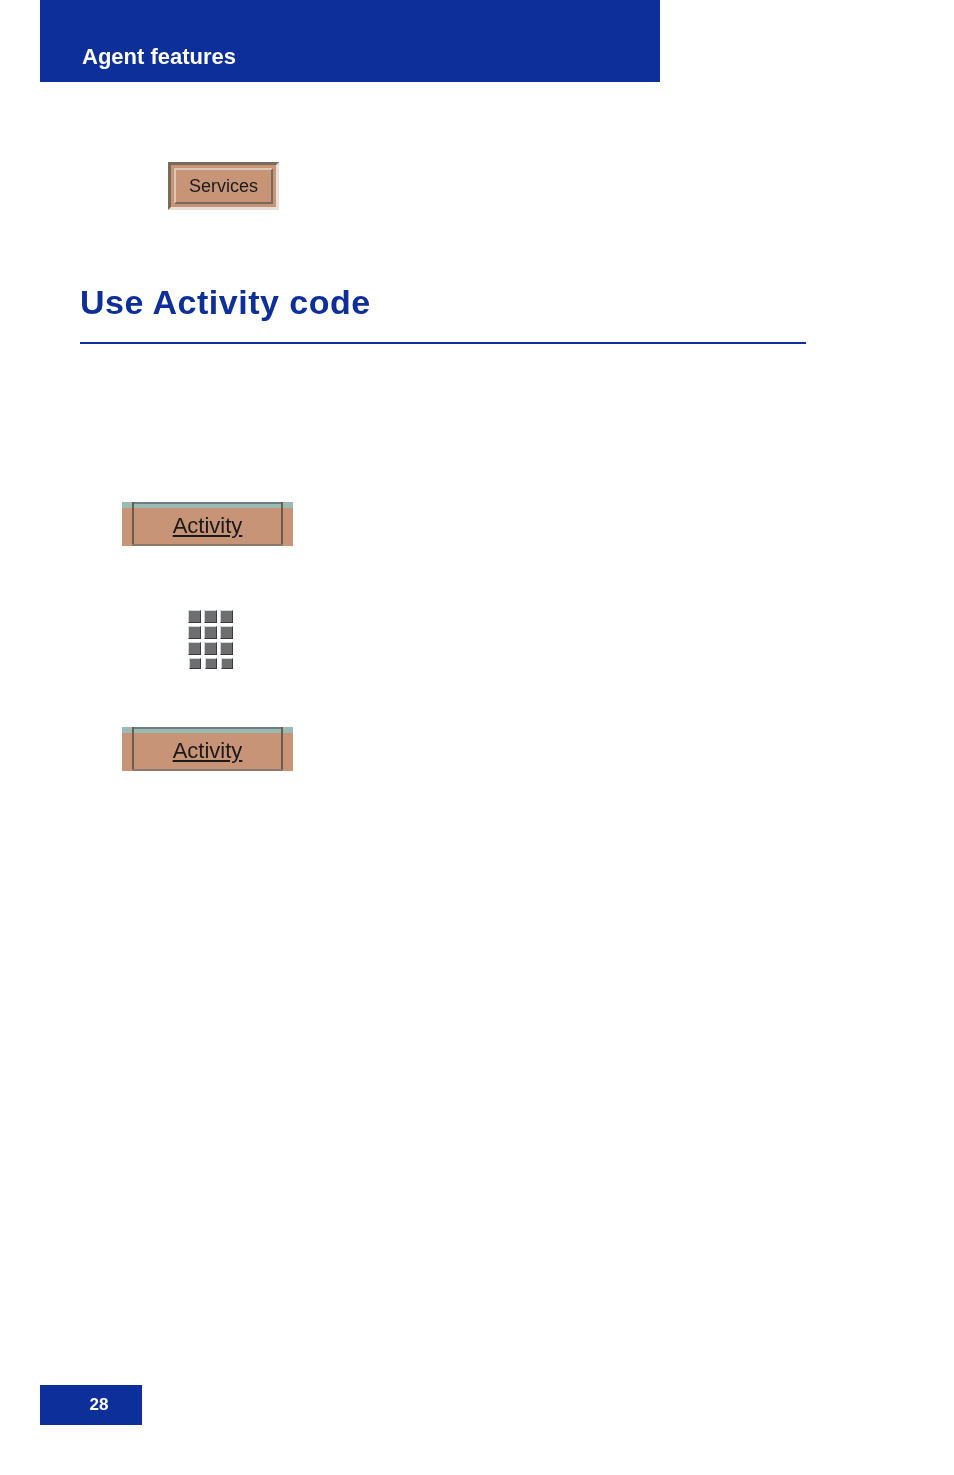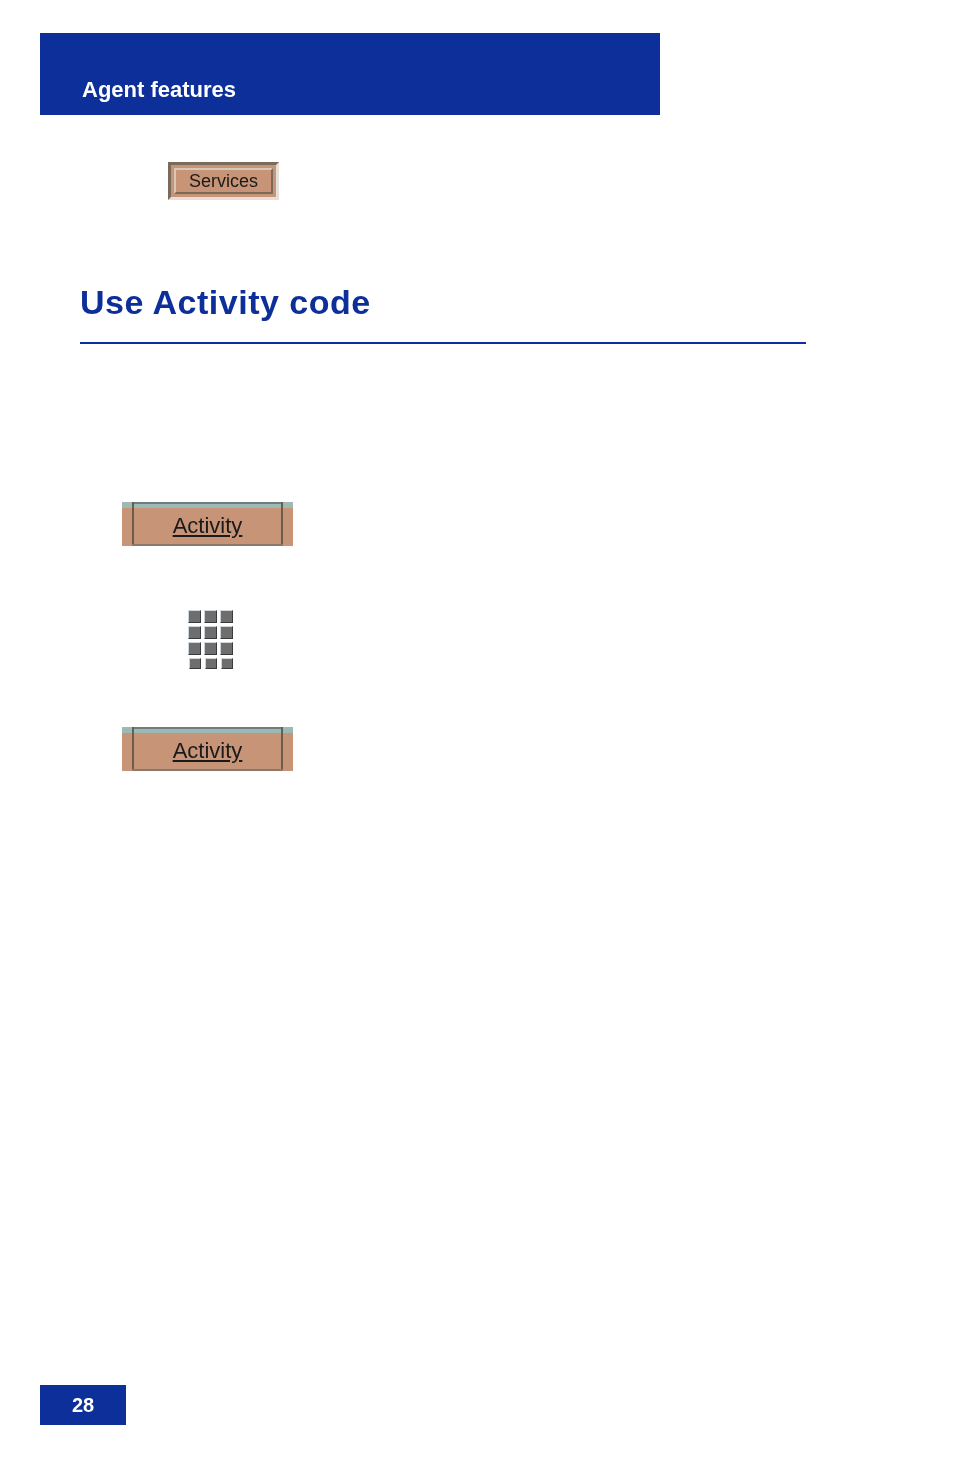--- a/index.html
+++ b/index.html
@@ -16,37 +16,36 @@
     overflow: hidden;
   }
   
   .header-bar {
     position: absolute;
     left: 40px;
     top: 0;
     width: 620px;
     height: 82px;
     background: #0d2f9a;
-    margin-top: 33px;
   }
   .header-bar .title {
     position: absolute;
     left: 42px;
     bottom: 12px;
     color: #ffffff;
     font-weight: 700;
     font-size: 22px;
   }
   
   .services-btn {
     position: absolute;
     left: 168px;
     top: 162px;
     width: 111px;
-    height: 38px;
+    height: 48px;
     background: #c79478;
     box-sizing: border-box;
   }
   .services-btn .outer {
     position: absolute;
     left: 0; top: 0; right: 0; bottom: 0;
     border: 3px solid #7a6a5a;
     border-right-color: #e8e0d8;
     border-bottom-color: #e8e0d8;
     box-sizing: border-box;
@@ -174,24 +173,25 @@
   
   .footer-bar {
     position: absolute;
     left: 40px;
     bottom: 50px;
     width: 86px;
     height: 40px;
     background: #0d2f9a;
     color: #ffffff;
     font-weight: 700;
-    font-size: 20px;
+    font-size: 17px;
     display: flex;
     align-items: center;
     justify-content: center;
+    padding-left: 16px;
   }
 </style>
 </head>
 <body>
 
 <div class="page">
 
   <div class="header-bar">
     <div class="title">Agent features</div>
   </div>

